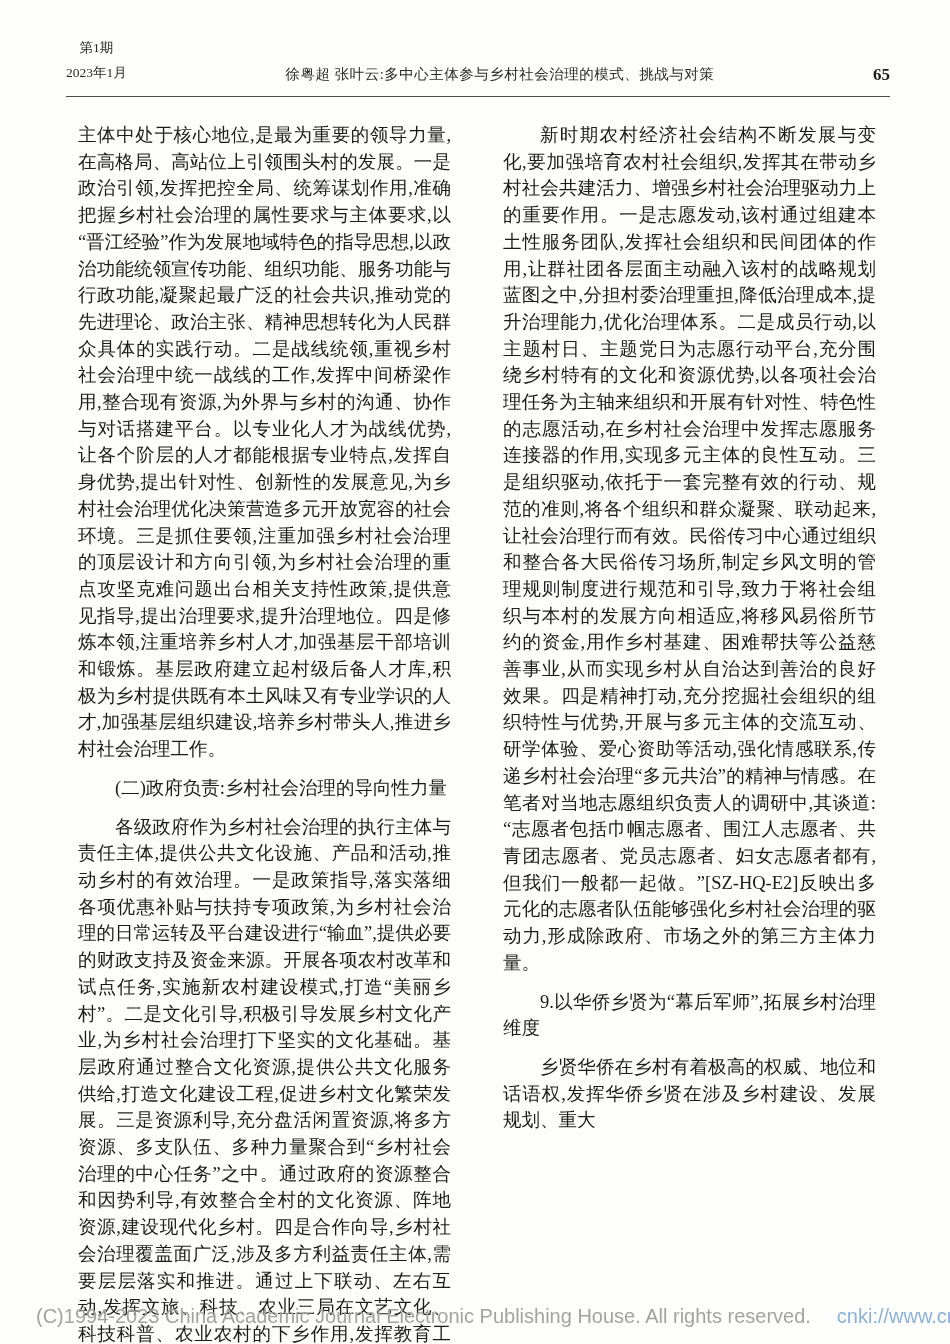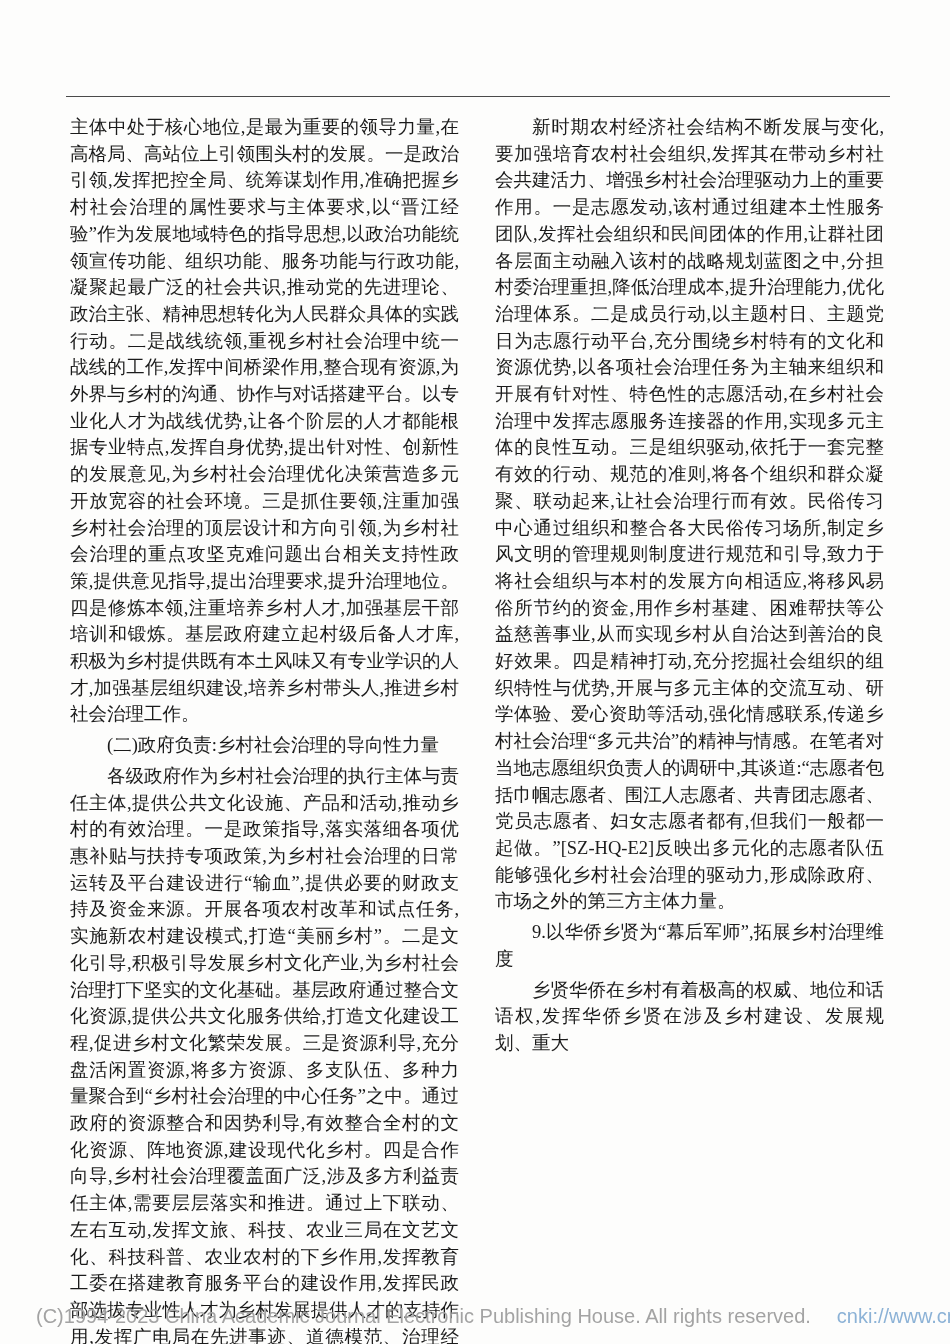--- a/index.html
+++ b/index.html
@@ -62,21 +62,21 @@
     left: 66px;
     right: 62px;
     display: flex;
     gap: 28px;
   }
   .col {
     flex: 1;
     min-width: 0;
   }
   .col p {
-    margin: 4px;
+    margin: 12px;
     font-size: 18.5px;
     line-height: 26.7px;
     text-align: justify;
     text-justify: inter-ideograph;
     word-break: break-all;
     color: #1b1b1b;
   }
   .para { text-indent: 2em; }
   .no-indent { text-indent: 0; }
   .subheading {
@@ -101,20 +101,28 @@
   .cnki-link {
     color: #8cb2d6;
     text-decoration: none;
   }
 </style>
 </head>
 <body>
 
 <div class="page">
 
+  <header class="page-header">
+    <div class="issue-block">
+      <div>第1期</div>
+      <div>2023年1月</div>
+    </div>
+    <div class="running-title">徐粤超 张叶云:多中心主体参与乡村社会治理的模式、挑战与对策</div>
+    <div class="page-number">65</div>
+  </header>
 
   <div class="header-rule"></div>
 
   <main class="columns">
 
     <section class="col">
       <p class="no-indent">主体中处于核心地位,是最为重要的领导力量,在高格局、高站位上引领围头村的发展。一是政治引领,发挥把控全局、统筹谋划作用,准确把握乡村社会治理的属性要求与主体要求,以“晋江经验”作为发展地域特色的指导思想,以政治功能统领宣传功能、组织功能、服务功能与行政功能,凝聚起最广泛的社会共识,推动党的先进理论、政治主张、精神思想转化为人民群众具体的实践行动。二是战线统领,重视乡村社会治理中统一战线的工作,发挥中间桥梁作用,整合现有资源,为外界与乡村的沟通、协作与对话搭建平台。以专业化人才为战线优势,让各个阶层的人才都能根据专业特点,发挥自身优势,提出针对性、创新性的发展意见,为乡村社会治理优化决策营造多元开放宽容的社会环境。三是抓住要领,注重加强乡村社会治理的顶层设计和方向引领,为乡村社会治理的重点攻坚克难问题出台相关支持性政策,提供意见指导,提出治理要求,提升治理地位。四是修炼本领,注重培养乡村人才,加强基层干部培训和锻炼。基层政府建立起村级后备人才库,积极为乡村提供既有本土风味又有专业学识的人才,加强基层组织建设,培养乡村带头人,推进乡村社会治理工作。</p>
       <p class="subheading">(二)政府负责:乡村社会治理的导向性力量</p>
       <p class="para">各级政府作为乡村社会治理的执行主体与责任主体,提供公共文化设施、产品和活动,推动乡村的有效治理。一是政策指导,落实落细各项优惠补贴与扶持专项政策,为乡村社会治理的日常运转及平台建设进行“输血”,提供必要的财政支持及资金来源。开展各项农村改革和试点任务,实施新农村建设模式,打造“美丽乡村”。二是文化引导,积极引导发展乡村文化产业,为乡村社会治理打下坚实的文化基础。基层政府通过整合文化资源,提供公共文化服务供给,打造文化建设工程,促进乡村文化繁荣发展。三是资源利导,充分盘活闲置资源,将多方资源、多支队伍、多种力量聚合到“乡村社会治理的中心任务”之中。通过政府的资源整合和因势利导,有效整合全村的文化资源、阵地资源,建设现代化乡村。四是合作向导,乡村社会治理覆盖面广泛,涉及多方利益责任主体,需要层层落实和推进。通过上下联动、左右互动,发挥文旅、科技、农业三局在文艺文化、科技科普、农业农村的下乡作用,发挥教育工委在搭建教育服务平台的建设作用,发挥民政部选拔专业性人才为乡村发展提供人才的支持作用,发挥广电局在先进事迹、道德模范、治理经验的宣传作</p>
     </section>

